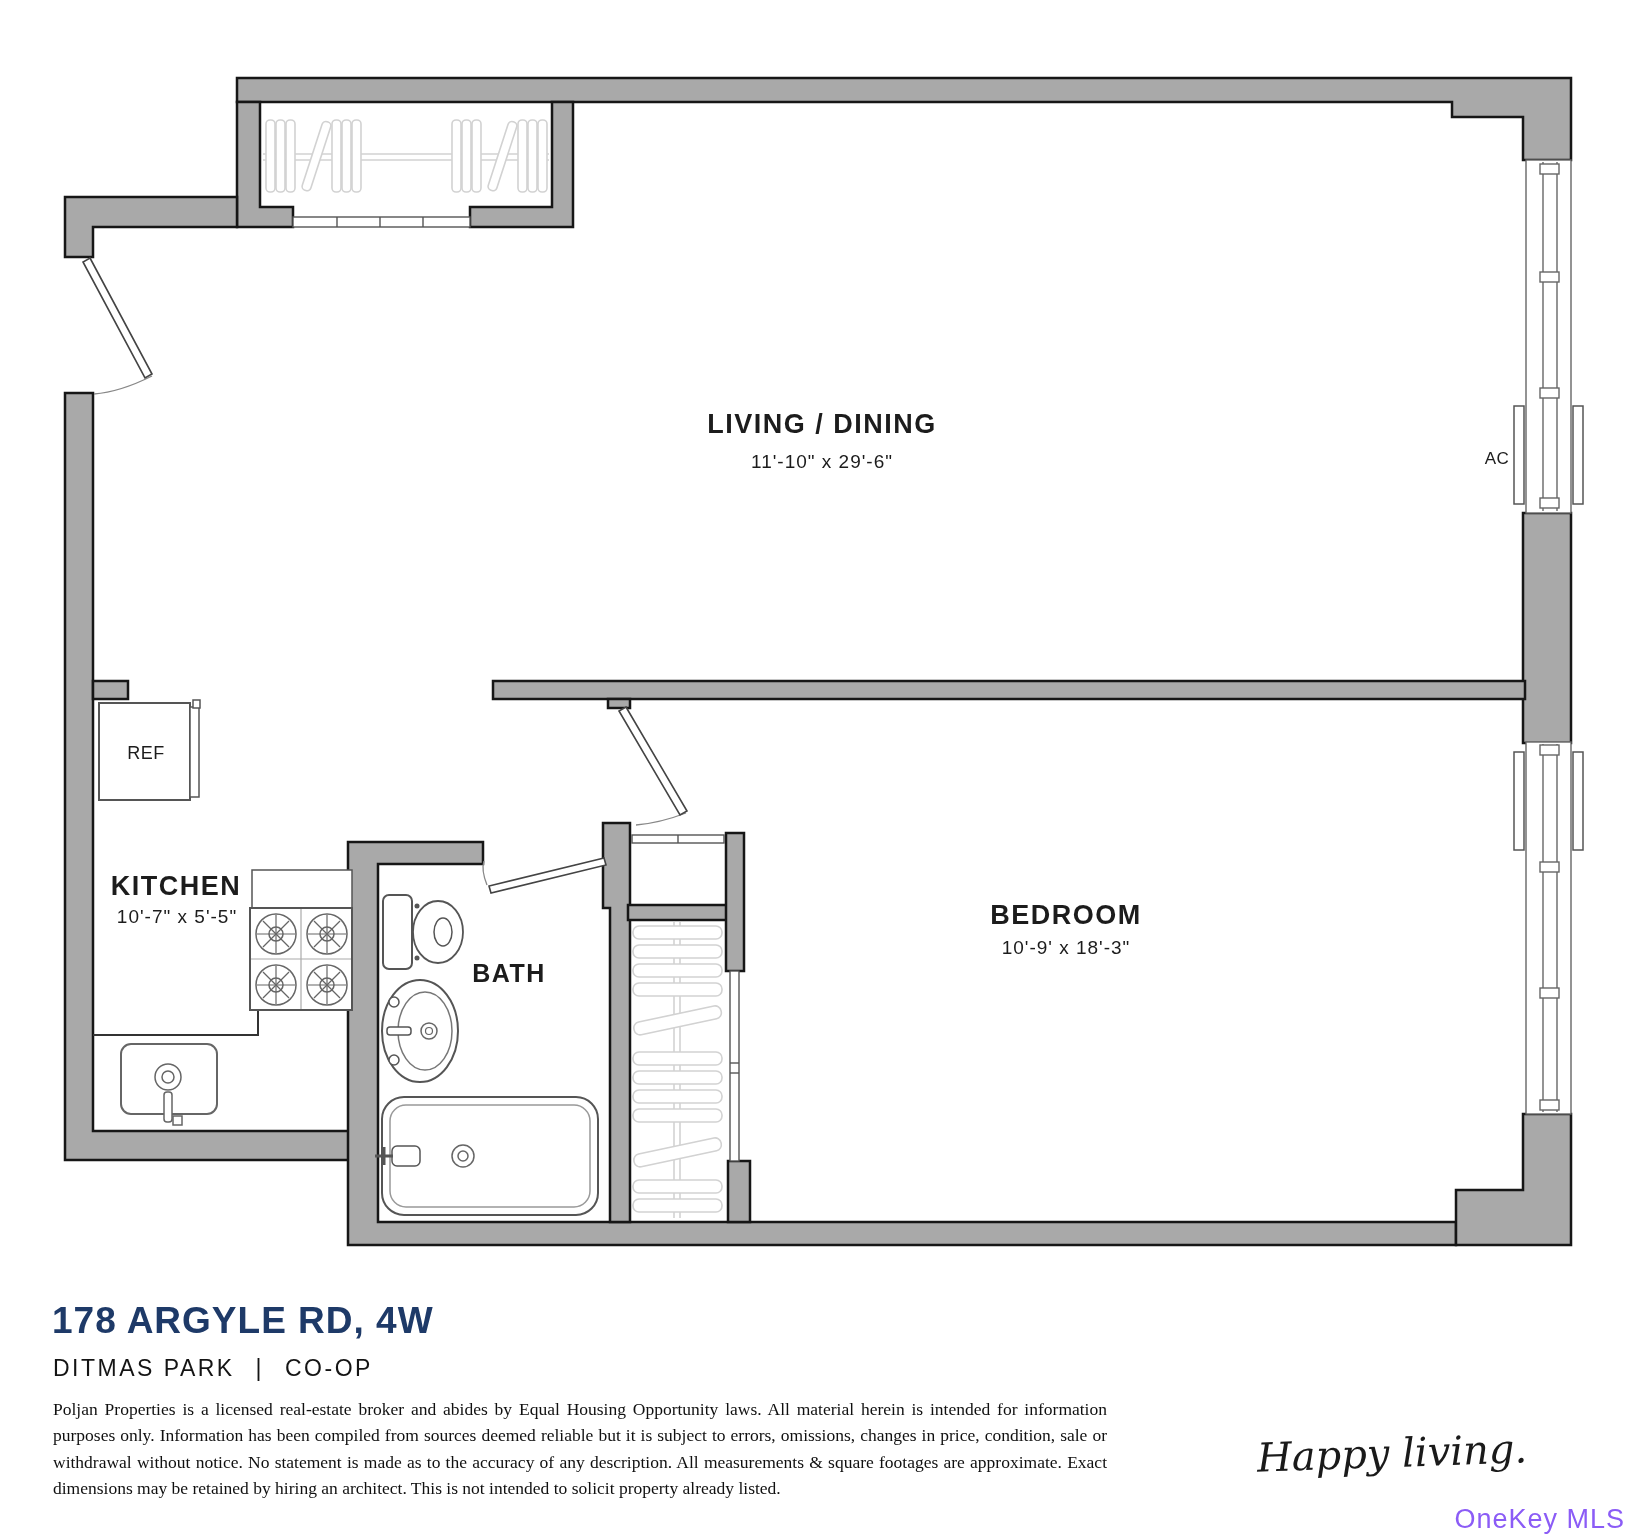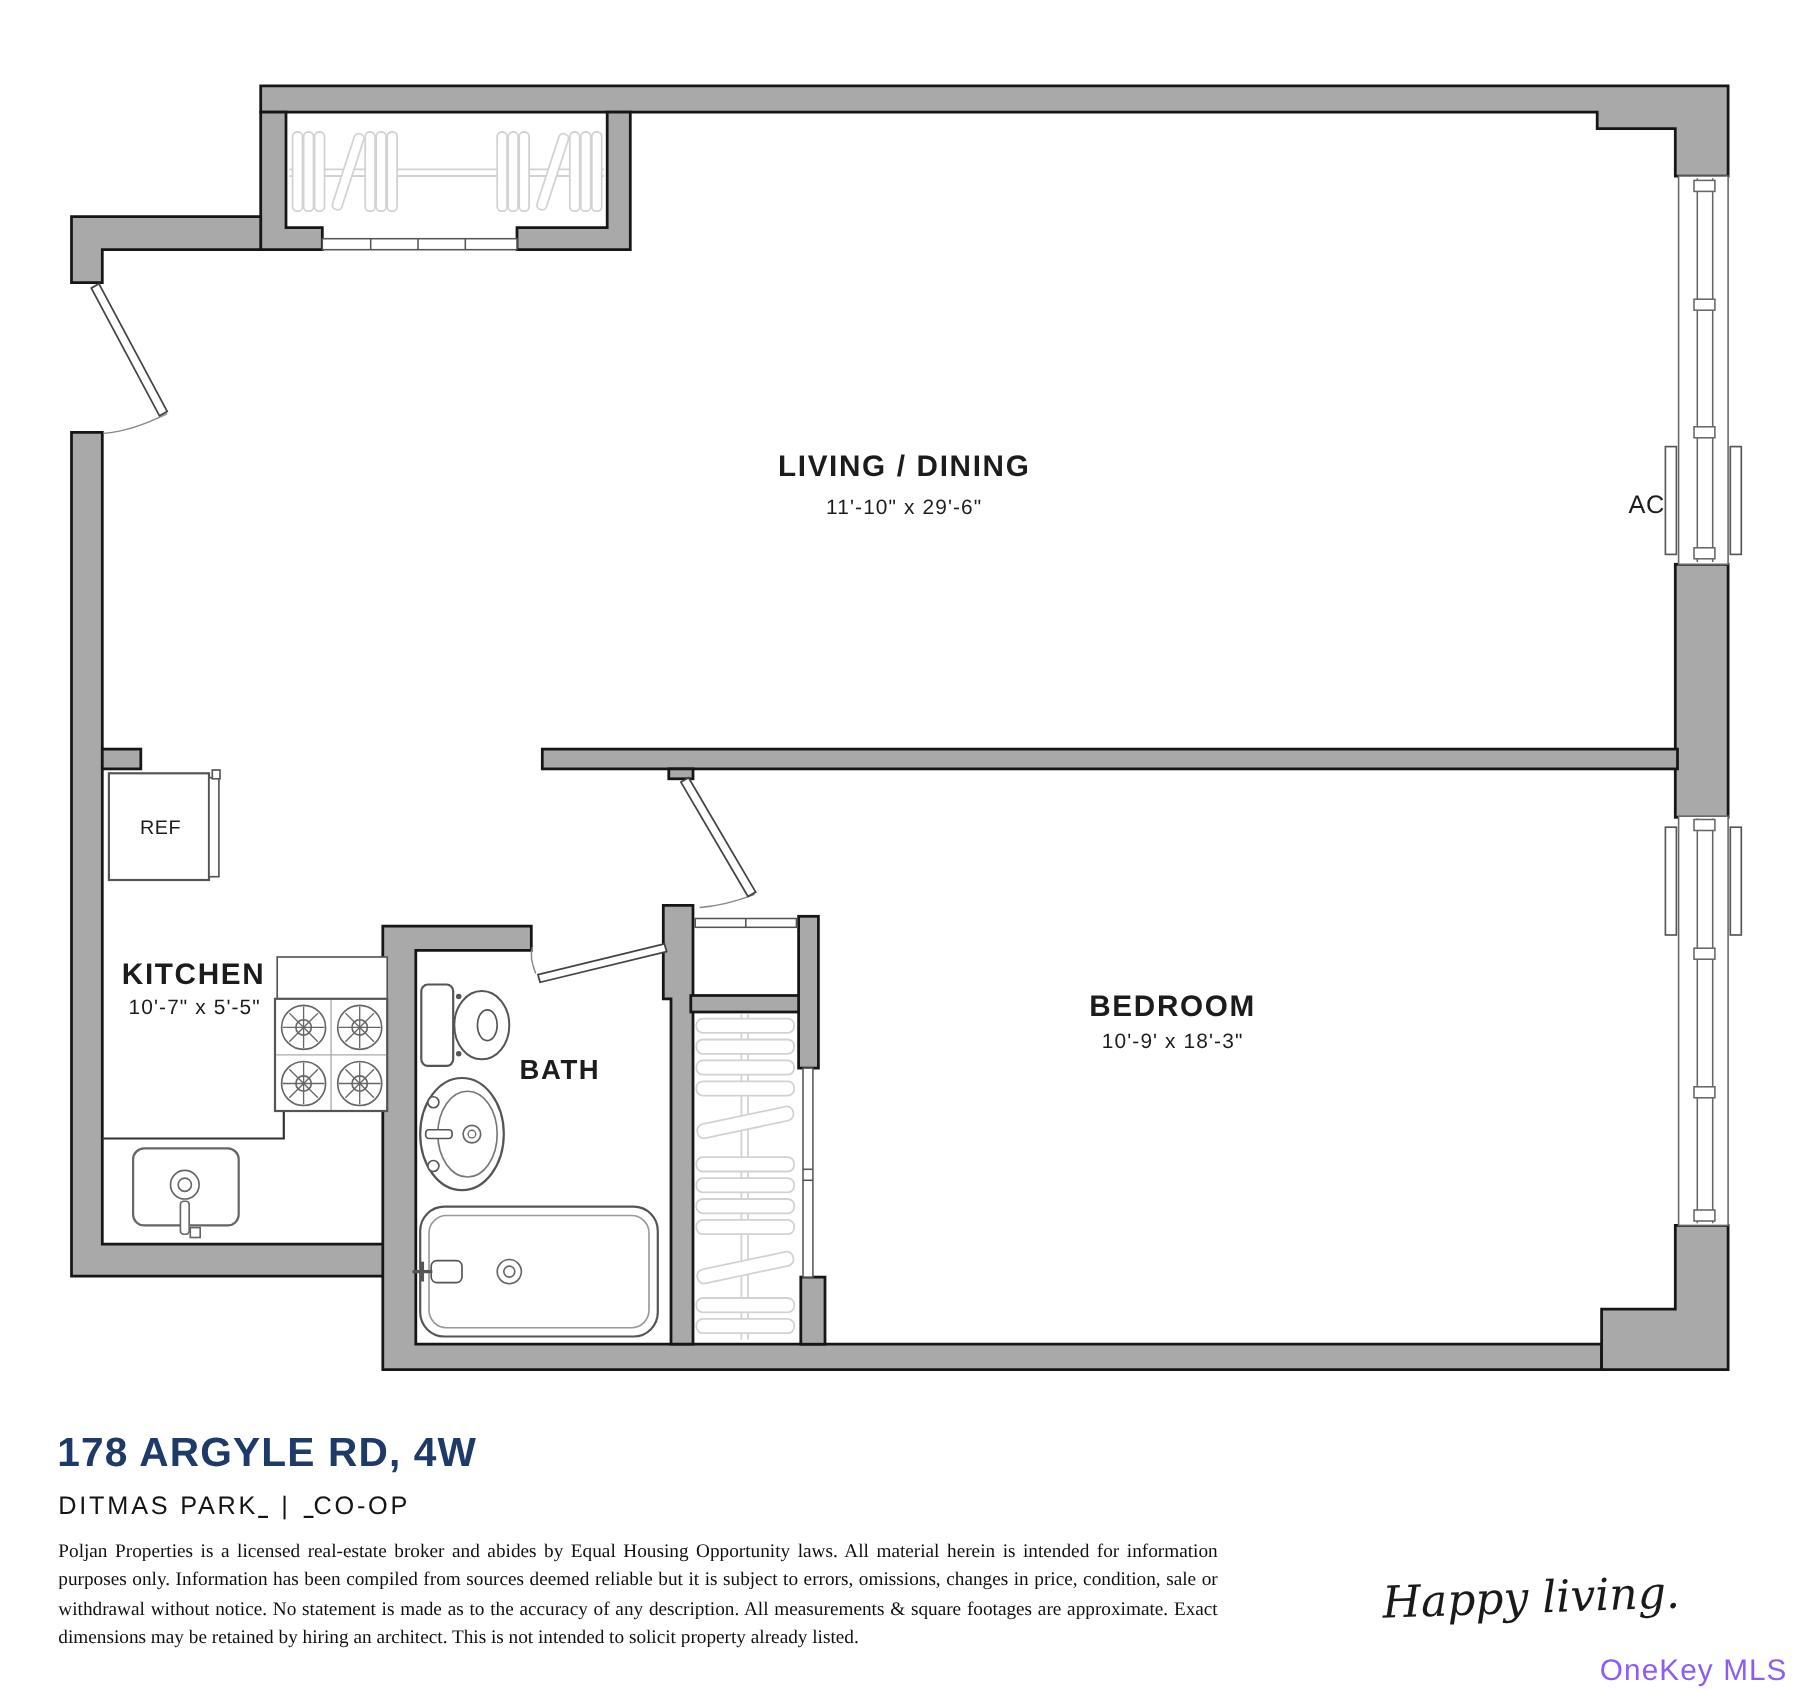--- a/index.html
+++ b/index.html
@@ -5,21 +5,21 @@
   html,body{margin:0;padding:0;background:#ffffff;}
   #canvas{position:relative;width:1637px;height:1536px;background:#ffffff;overflow:hidden;
           font-family:"Liberation Sans",sans-serif;}
   #plan-svg{position:absolute;left:0;top:0;}
   .lbl{position:absolute;transform:translate(-50%,-50%);white-space:nowrap;color:#1c1c1c;}
   .room-name{font-size:27px;letter-spacing:1.5px;font-weight:700;}
   .room-dims{font-size:19px;letter-spacing:1px;}
   .fixture-lbl{font-size:18px;letter-spacing:.5px;}
   .addr{position:absolute;left:52px;top:1300px;font-size:37px;font-weight:bold;
         letter-spacing:1px;color:#1e3a68;}
-  .subaddr{position:absolute;left:53px;top:1355px;font-size:23px;letter-spacing:2.5px;color:#141414;text-decoration:underline;}
+  .subaddr{position:absolute;left:53px;top:1355px;font-size:23px;letter-spacing:2.5px;color:#141414;}
   .subaddr span{display:inline-block;}
   .subaddr .sep{padding:0 12px;}
   .disclaimer{position:absolute;left:53px;top:1396px;width:1054px;font-family:"Liberation Serif",serif;
         font-size:17.5px;line-height:1.5;text-align:justify;color:#101010;}
   .brand-name{position:absolute;left:1398px;top:1411px;transform:translate(-50%,-50%);
         font-size:31px;font-weight:800;letter-spacing:.5px;color:#1d3560;white-space:nowrap;}
   .brand-tagline{position:absolute;left:1392px;top:1453px;transform:translate(-50%,-50%) rotate(-2deg);
         font-family:"DejaVu Serif",serif;font-style:italic;font-size:40px;color:#1a1a1a;white-space:nowrap;}
   .watermark{position:absolute;left:1625px;top:1519px;transform:translate(-100%,-50%);
         font-size:27px;letter-spacing:1px;color:#8b5cf6;white-space:nowrap;}
@@ -223,21 +223,21 @@
 
   <div class="lbl room-name" style="left:176px;top:886px;">KITCHEN</div>
   <div class="lbl room-dims" style="left:177px;top:917px;">10'-7" x 5'-5"</div>
 
   <div class="lbl room-name" style="left:509px;top:961px;font-size:25px;margin-top:12px;">BATH</div>
 
   <div class="lbl room-name" style="left:1066px;top:915px;">BEDROOM</div>
   <div class="lbl room-dims" style="left:1066px;top:948px;">10'-9' x 18'-3"</div>
 
   <div class="lbl fixture-lbl" style="left:146px;top:753px;">REF</div>
-  <div class="lbl fixture-lbl" style="left:1497px;top:459px;font-size:23px;">AC</div>
+  <div class="lbl fixture-lbl" style="left:1497px;top:459px;font-size:17px;">AC</div>
 
   <div class="addr">178 ARGYLE RD, 4W</div>
   <div class="subaddr">
     <span>DITMAS PARK</span>
     <span class="sep">|</span>
     <span>CO-OP</span>
   </div>
   <div class="disclaimer">Poljan Properties is a licensed real-estate broker and abides by Equal Housing Opportunity laws. All material herein is intended for information purposes only. Information has been compiled from sources deemed reliable but it is subject to errors, omissions, changes in price, condition, sale or withdrawal without notice. No statement is made as to the accuracy of any description. All measurements &amp; square footages are approximate. Exact dimensions may be retained by hiring an architect. This is not intended to solicit property already listed.</div>
 
   <div class="brand-tagline">Happy  living.</div>

